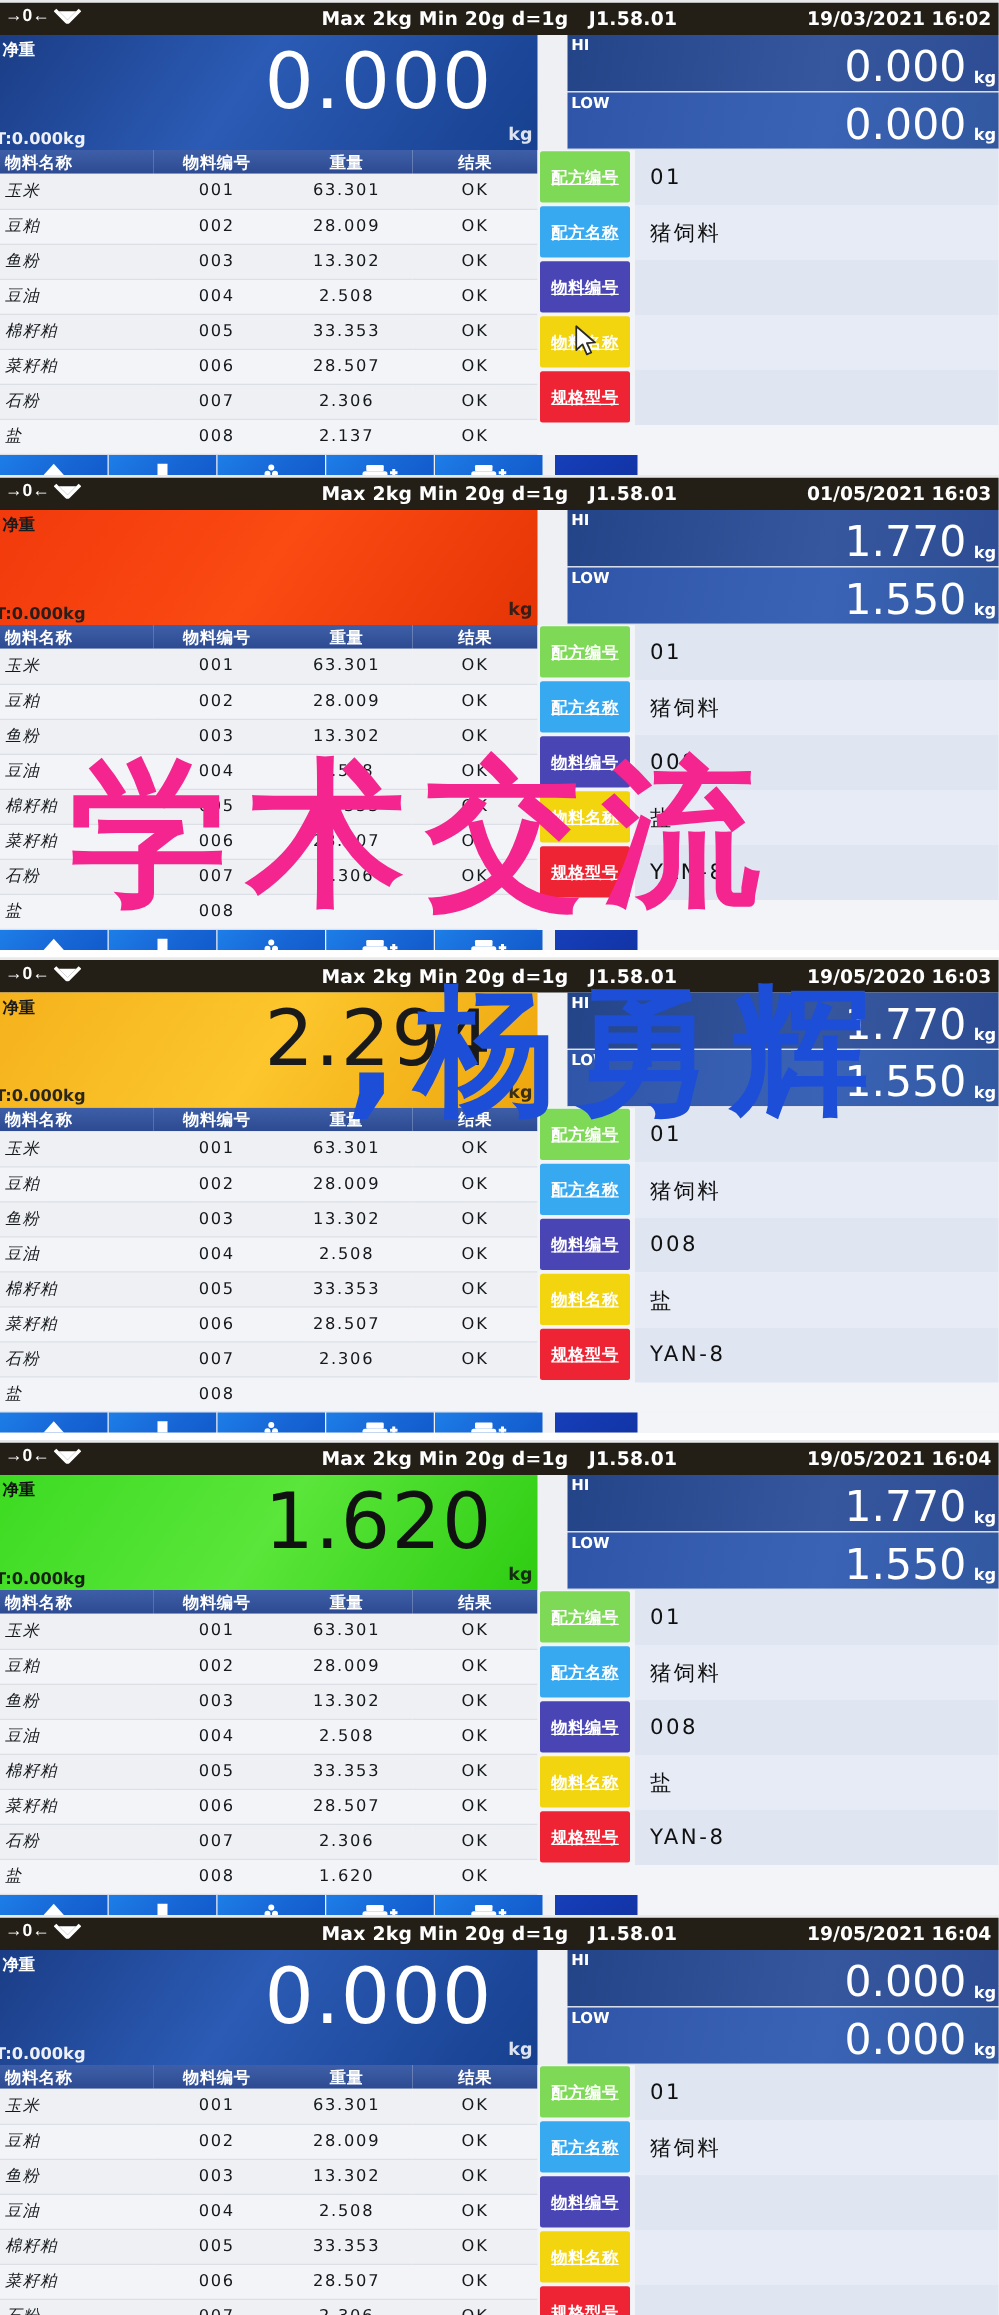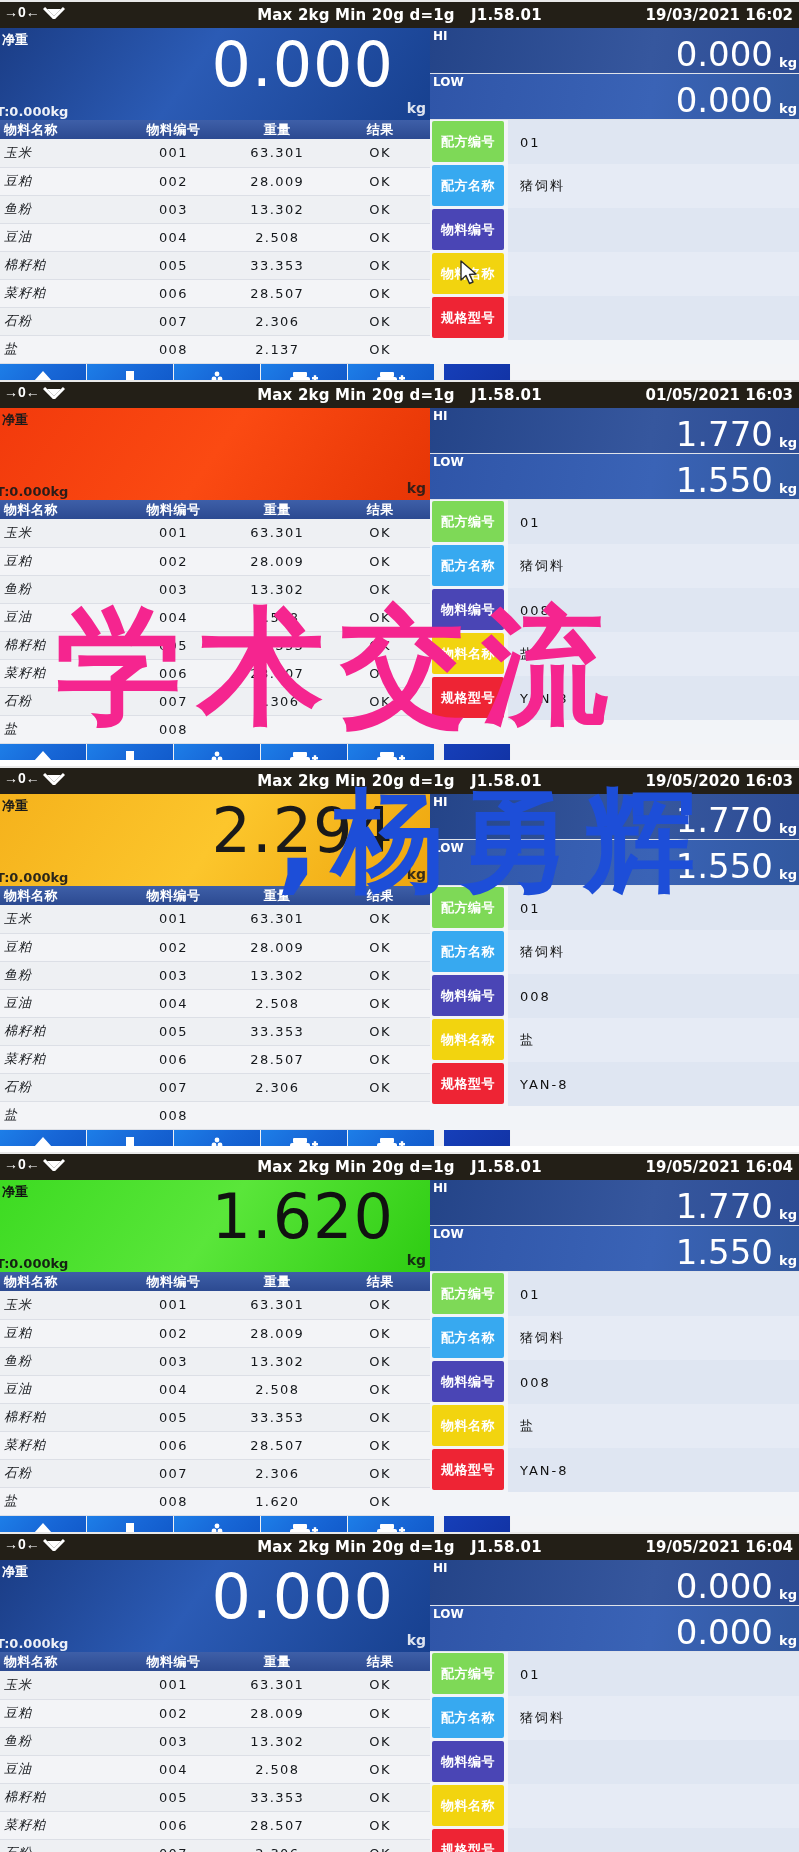--- a/index.html
+++ b/index.html
@@ -18,21 +18,21 @@
 
   
   .statusbar { position:relative; height:26px; background:#231f17;
                color:#ffffff; font-size:15px; font-weight:bold; }
   .sb-icons { position:absolute; left:4px; top:2px; display:flex; gap:5px; align-items:center; }
   .sb-center { position:absolute; left:0; right:0; top:4px; text-align:center;
                letter-spacing:.2px; }
   .sb-right { position:absolute; right:6px; top:4px; }
 
   
-  .wrow { display:flex; height:92px; }
+  .wrow { display:flex; height:92px;gap:24px; }
   .wmain { position:relative; flex:0 0 430px;
            background:linear-gradient(125deg,#1b3d86 0%,#2b5bb5 45%,#17408f 100%);
            color:#fff; }
   .wmain.red  { background:linear-gradient(125deg,#f23a0c 0%,#fb4a12 50%,#e63505 100%); color:#1a1a1a; }
   .wmain.yell { background:linear-gradient(125deg,#f5b21c 0%,#fcc62c 50%,#eea50d 100%); color:#1a1a1a; }
   .wmain.grn  { background:linear-gradient(125deg,#3ddb22 0%,#5ae63a 50%,#2ecc12 100%); color:#111; }
   .wlbl-net { position:absolute; left:2px; top:3px; font-size:13px; font-weight:bold; }
   .wlbl-tare{ position:absolute; left:-4px; bottom:1px; font-size:13px; font-weight:bold; opacity:.92; }
   .wval { position:absolute; right:36px; top:6px; font-size:62px; font-weight:400;
           letter-spacing:1px; line-height:1; }
@@ -65,23 +65,23 @@
      font-family:"DejaVu Sans","Liberation Sans",sans-serif; }
   table.mt tbody tr:nth-child(even) td { background:#f3f4f7; }
   table.mt tbody td.c-name { text-align:left; padding-left:4px; letter-spacing:1px;font-style:italic; }
   table.mt tbody td.c-no, table.mt tbody td.c-wt { letter-spacing:1.4px; }
   table.mt tbody td.c-res { letter-spacing:1.5px; }
 
   .side { flex:1 1 auto; background:#f2f4f8; padding:0; }
   .frow { display:flex; align-items:stretch; height:44px; }
   .ftag { flex:0 0 72px; margin:1px 4px 2px 2px; display:flex; align-items:center;
           justify-content:center; color:#fff; font-size:13px; font-weight:bold;
-          border-radius:2px; letter-spacing:.5px; }
+          border-radius:2px; letter-spacing:.5px;text-decoration:underline; }
   .fval { flex:1 1 auto; display:flex; align-items:center; padding-left:12px;
-          font-size:13px; color:#111; background:#dfe6f2; letter-spacing:2px;text-align:right; }
+          font-size:17px; color:#111; background:#dfe6f2; letter-spacing:2px;text-align:right; }
   .frow:nth-child(even) .fval { background:#e6ebf5; }
 
   
   .toolbar { display:flex; height:50px; background:#f0f1f4; }
   .tbtn { flex:0 0 86px; margin-right:1px; position:relative;
           background:linear-gradient(135deg,#1d7ee8 0%,#1766d6 45%,#0d52c2 100%);
           color:#fff; display:flex; flex-direction:column; align-items:center;
           justify-content:flex-end; padding-bottom:1px; }
   .tbtn .ico { position:absolute; top:4px; left:0; right:0; height:26px;
                display:flex; align-items:center; justify-content:center; }

